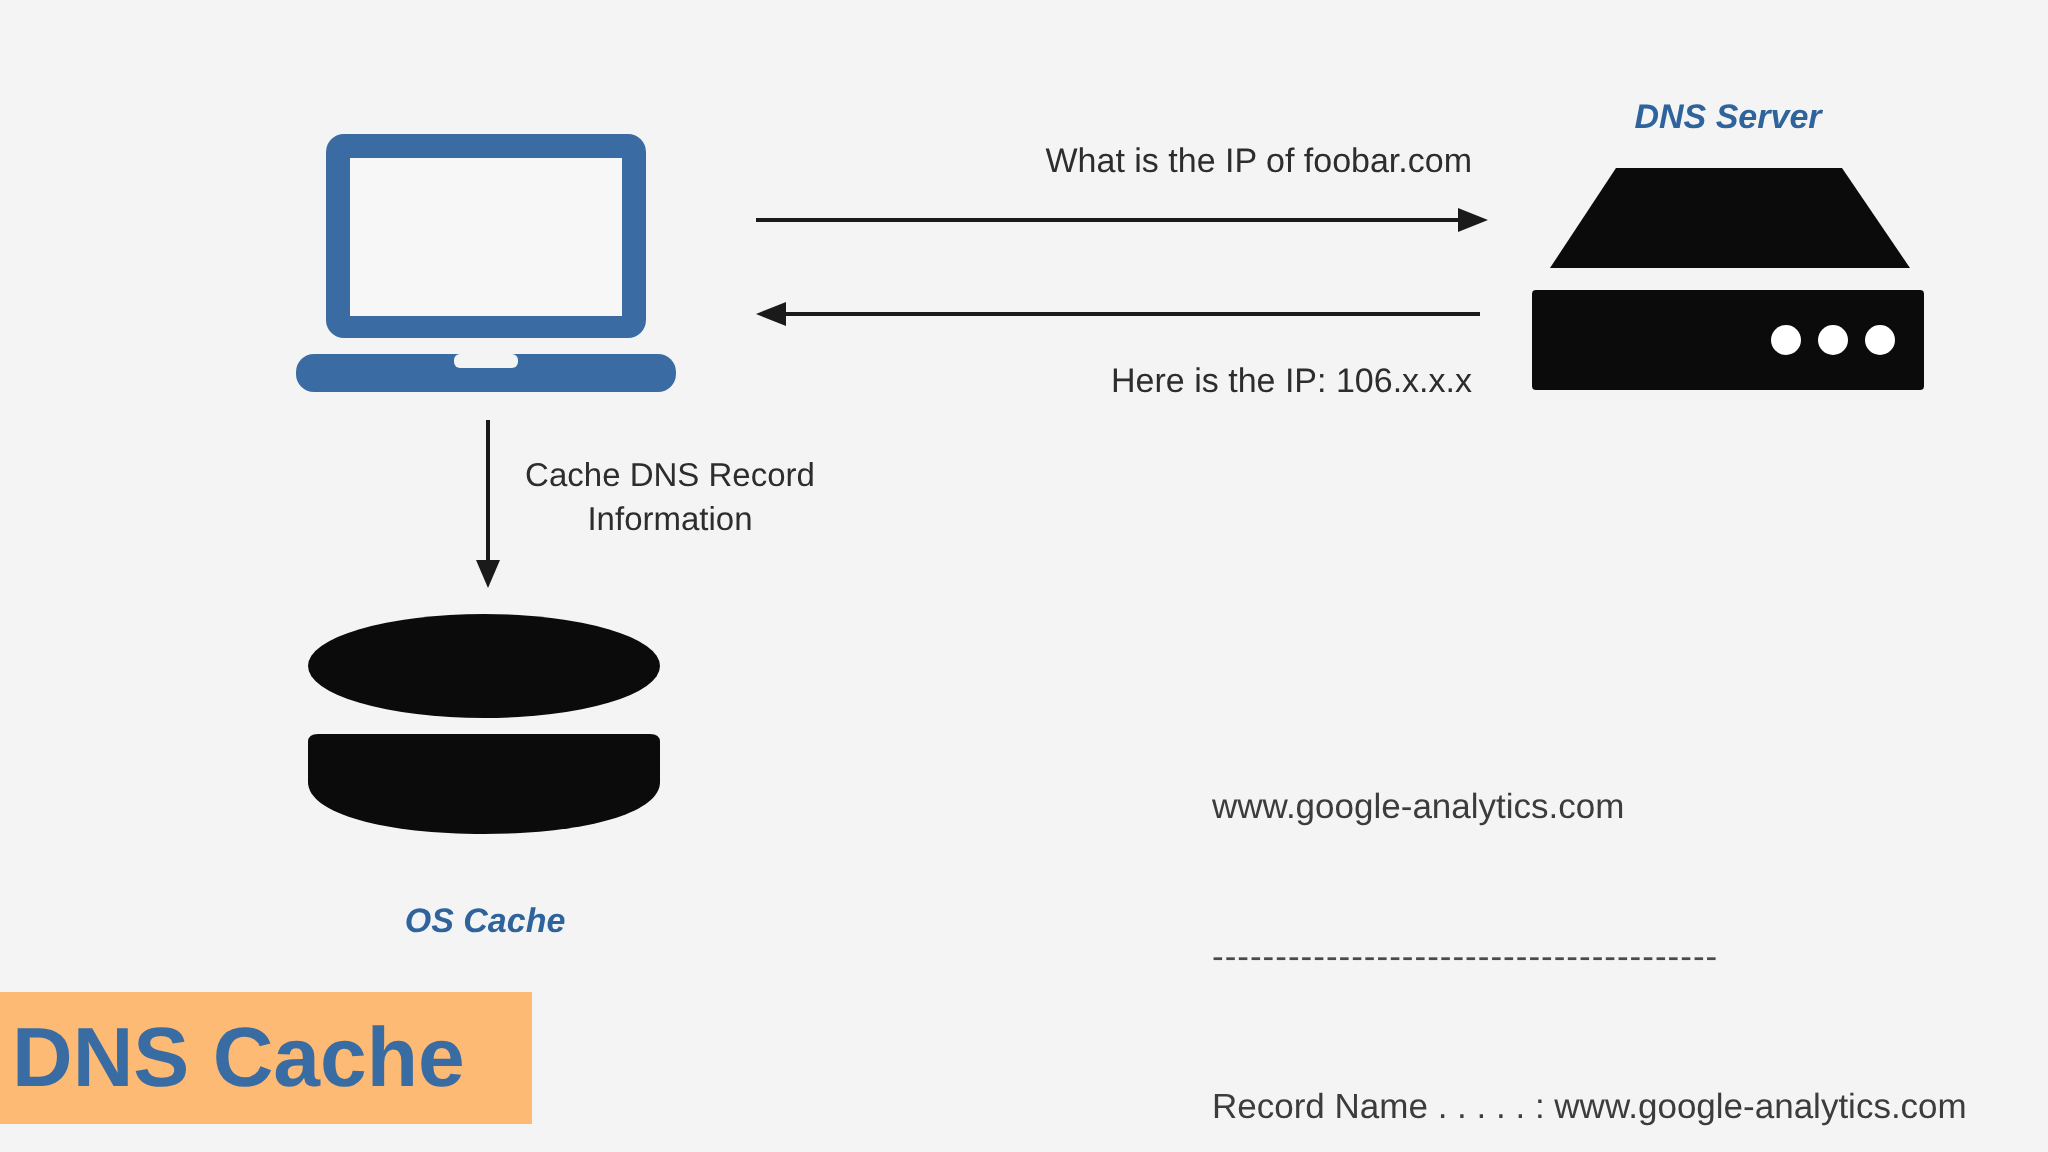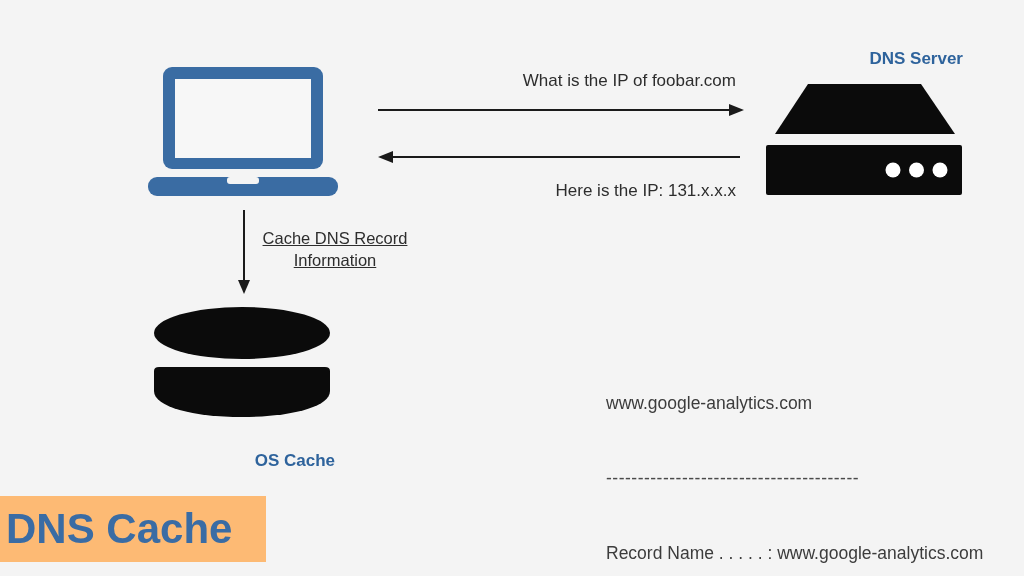--- a/index.html
+++ b/index.html
@@ -18,28 +18,28 @@
 
   .flow-label {
     font-size: 17px;
     color: #2d2d2d;
     text-align: right;
   }
   .node-label {
     font-size: 17px;
     font-weight: bold;
     color: #2e639c;
-    text-align: right;
+    text-align: center;
+    font-style: italic;
   }
   .cache-flow-label {
     font-size: 16.5px;
     color: #2d2d2d;
     text-align: center;
     line-height: 22px;
-    text-decoration: underline;
   }
 
   #arrow-layer {
     left: 0; top: 0;
     width: 1024px; height: 576px;
     pointer-events: none;
   }
 
   #client-laptop   { left: 145px; top: 57px;  width: 200px; height: 145px; }
   #dns-server-icon { left: 763px; top: 78px;  width: 202px; height: 120px; }
@@ -113,21 +113,21 @@
   <circle cx="177" cy="92" r="7.5" fill="#ffffff"></circle>
 </svg>
 
 <svg id="os-cache-icon" class="abs" viewBox="0 0 185 118" xmlns="http://www.w3.org/2000/svg">
   <ellipse cx="92" cy="30" rx="88" ry="26" fill="#0b0b0b"></ellipse>
   <path d="M4,68 Q4,64 9,64 L175,64 Q180,64 180,68 L180,88 C180,104 141,114 92,114 C43,114 4,104 4,88 Z" fill="#0b0b0b"></path>
 </svg>
 <div id="os-cache-label" class="abs node-label">OS Cache</div>
 
 <div id="query-label" class="abs flow-label">What is the IP of foobar.com</div>
-<div id="response-label" class="abs flow-label">Here is the IP: 131.x.x.x</div>
+<div id="response-label" class="abs flow-label">Here is the IP: 106.x.x.x</div>
 <div id="cache-label" class="abs cache-flow-label">
   <div>Cache DNS Record</div>
   <div>Information</div>
 </div>
 
 <div id="record-block" class="abs">
   <div>www.google-analytics.com</div>
   <div class="sep">----------------------------------------</div>
   <div>Record Name . . . . . : www.google-analytics.com</div>
   

